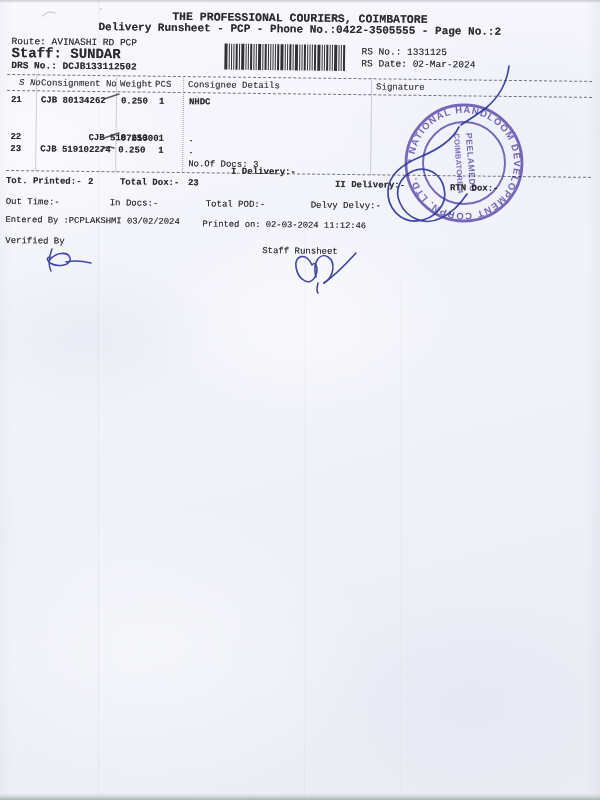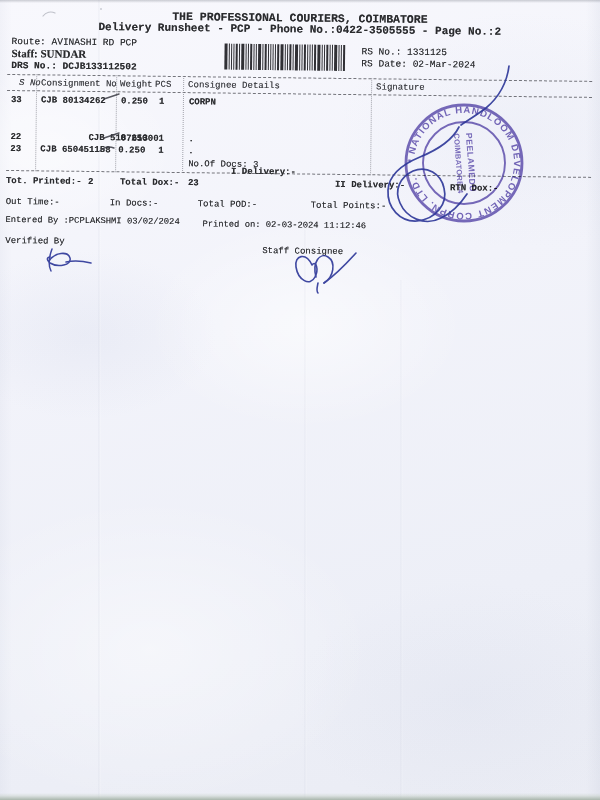--- a/index.html
+++ b/index.html
@@ -54,21 +54,21 @@
   <div class="crease crease-v1"></div>
   <div class="crease crease-v2"></div>
   <div class="crease crease-v3"></div>
   <div class="crease crease-diag"></div>
 
   <div class="doc">
 
     <div class="t ctr b" style="top:9px;font-size:11.5px;">THE PROFESSIONAL COURIERS, COIMBATORE</div>
     <div class="t ctr b" style="top:21px;font-size:11px;">Delivery Runsheet - PCP - Phone No.:0422-3505555 - Page No.:2</div>
     <div class="t" style="left:12px;top:36px;font-size:9.5px;">Route: AVINASHI RD PCP</div>
-    <div class="t b" style="left:12px;top:48px;font-size:11px;font-family:Liberation Serif, serif;">Staff: SUNDAR</div>
+    <div class="t b" style="left:12px;top:48px;font-size:14px;">Staff: SUNDAR</div>
     <div class="t b" style="left:12px;top:60px;font-size:9.5px;">DRS No.: DCJB133112502</div>
 
     <svg style="left:225px;top:41px;" width="124" height="26">
       <g id="barcode-bars" fill="#15151a" opacity="0.88">
           <rect x="0" y="0" width="3" height="26"></rect>
           <rect x="4.3" y="0" width="1" height="26"></rect>
           <rect x="6.6" y="0" width="1" height="26"></rect>
           <rect x="8.899999999999999" y="0" width="1" height="26"></rect>
           <rect x="11.2" y="0" width="2" height="26"></rect>
           <rect x="14.5" y="0" width="1" height="26"></rect>
@@ -126,63 +126,63 @@
     <div>
       <span class="t hdr" style="left:20px;top:78px;font-style:italic;">S No</span>
       <span class="t hdr" style="left:42px;top:78px;">Consignment No</span>
       <span class="t hdr" style="left:121px;top:78px;">Weight</span>
       <span class="t hdr" style="left:156px;top:78px;">PCS</span>
       <span class="t hdr" style="left:189px;top:78px;">Consignee Details</span>
       <span class="t hdr" style="left:377px;top:78px;">Signature</span>
     </div>
 
     <div>
-      <span class="t b" style="left:12px;top:95px;">33</span>
+      <span class="t b" style="left:12px;top:95px;">21</span>
       <span class="t b" style="left:42px;top:95px;">CJB 80134262</span>
       <span class="t b" style="left:122px;top:95px;">0.250</span>
       <span class="t b" style="left:160px;top:95px;">1</span>
-      <span class="t b" style="left:190px;top:95px;">CORPN</span>
+      <span class="t b" style="left:190px;top:95px;">NHDC</span>
     </div>
     <div>
       <span class="t b" style="left:12px;top:132px;">22</span>
       <span class="t b" style="left:42px;top:132px;margin-left:48px;">CJB 518761300</span>
       <span class="t b" style="left:122px;top:132px;">0.250</span>
       <span class="t b" style="left:160px;top:132px;">1</span>
       <span class="t b" style="left:190px;top:132px;">.</span>
     </div>
     <div>
       <span class="t b" style="left:12px;top:144px;">23</span>
-      <span class="t b" style="left:42px;top:144px;">CJB 650451158</span>
+      <span class="t b" style="left:42px;top:144px;">CJB 519102274</span>
       <span class="t b" style="left:120px;top:144px;">0.250</span>
       <span class="t b" style="left:160px;top:144px;">1</span>
       <span class="t b" style="left:190px;top:144px;">.</span>
     </div>
     <div class="t" style="left:190px;top:157px;">No.Of Docs: 3</div>
 
     <div>
       <span class="t b" style="left:8px;top:176px;">Tot. Printed:-</span>
       <span class="t b" style="left:90px;top:176px;">2</span>
       <span class="t b" style="left:122px;top:176px;">Total Dox:-</span>
       <span class="t b" style="left:190px;top:176px;">23</span>
       <span class="t b" style="left:233px;top:164px;">I Delivery:-</span>
       <span class="t b" style="left:337px;top:176px;text-align:right;">II Delivery:-</span>
       <span class="t b" style="left:452px;top:178px;">RTN Dox:-</span>
     </div>
     <div>
       <span class="t" style="left:8px;top:197px;">Out Time:-</span>
       <span class="t" style="left:112px;top:197px;">In Docs:-</span>
-      <span class="t" style="left:200px;top:197px;">Total POD:-</span>
-      <span class="t" style="left:313px;top:197px;">Total Points:-</span>
+      <span class="t" style="left:208px;top:197px;">Total POD:-</span>
+      <span class="t" style="left:313px;top:197px;">Delvy Delvy:-</span>
     </div>
     <div>
       <span class="t" style="left:8px;top:215px;font-size:8.8px;">Entered By :PCPLAKSHMI 03/02/2024</span>
       <span class="t" style="left:205px;top:217px;font-size:8.8px;">Printed on: 02-03-2024 11:12:46</span>
     </div>
     <div class="t" style="left:8px;top:236px;">Verified By</div>
-    <div class="t" style="left:265px;top:243px;">Staff Consignee</div>
+    <div class="t" style="left:265px;top:243px;">Staff Runsheet</div>
   </div>
 
   <svg class="stamp" style="left:389px;top:88px;" width="150" height="150" viewBox="0 0 150 150" font-family="Liberation Sans, sans-serif">
     <g opacity="0.80" fill="none" stroke="#5b49ac">
       <circle cx="75" cy="75" r="58" stroke-width="2.8"></circle>
       <circle cx="75" cy="75" r="41" stroke-width="1.9"></circle>
     </g>
     <path id="ringPath" d="M 25,75 A 50,50 0 0 1 125,75 A 50,50 0 0 1 25,75" fill="none"></path>
     <text font-size="9.4" font-weight="bold" letter-spacing="1.1" fill="#5b49ac" opacity="0.82">
       <textPath href="#ringPath" textLength="300" lengthAdjust="spacingAndGlyphs">* NATIONAL HANDLOOM DEVELOPMENT CORPN. LTD.</textPath>

